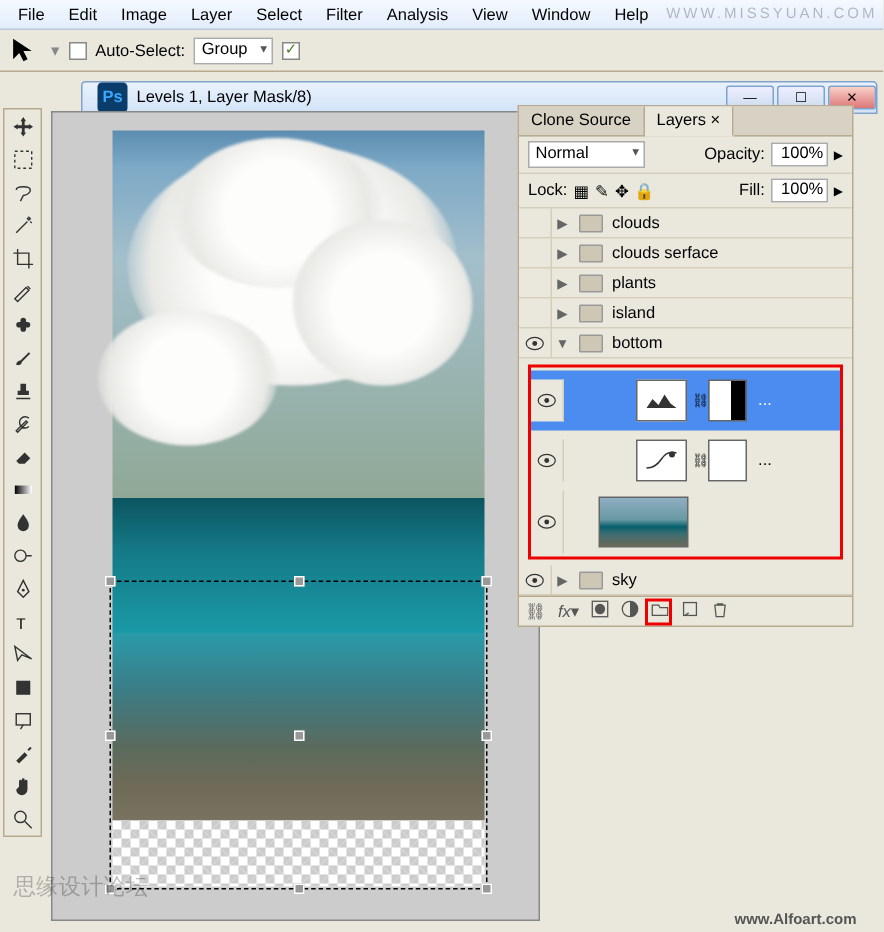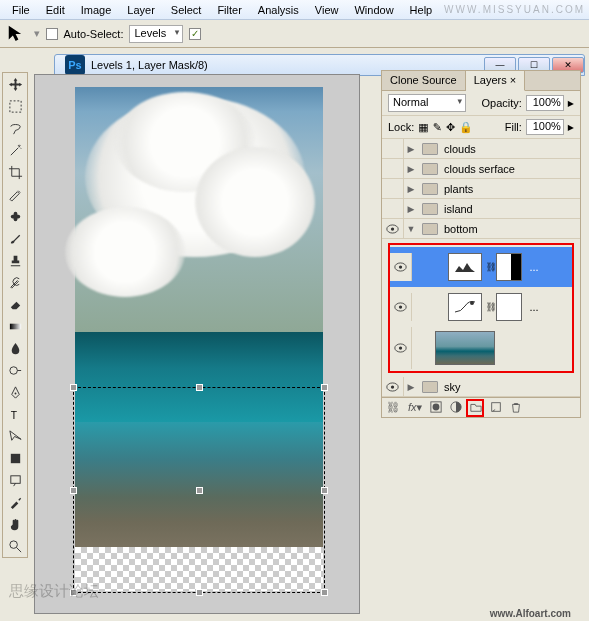--- a/index.html
+++ b/index.html
@@ -24,21 +24,21 @@
 .tool svg { width:15px; height:15px; }
 .canvas-area { position:absolute; left:34px; top:24px; width:326px; height:540px; background:#ccc; border:1px solid #888; overflow:hidden; }
 .canvas { position:absolute; left:40px; top:12px; width:248px; height:504px; }
 .sky { position:absolute; left:0; top:0; width:248px; height:245px; background:linear-gradient(#5b8cb0 0%,#7da9c6 10%,#a3bfcb 35%,#8fa896 100%); }
 .cloud { position:absolute; background:radial-gradient(circle,#fdfdfb 40%,#e8e8e5 70%,transparent 85%); border-radius:50%; filter:blur(1px); }
 .water { position:absolute; left:0; top:245px; width:248px; height:90px; background:linear-gradient(#0b5560,#157a88 40%,#1a99a6); }
 .under { position:absolute; left:0; top:335px; width:248px; height:125px; background:linear-gradient(#2a9baa,#3b7d87 30%,#5a6b5e 60%,#6e6a58 80%,#7a7260); }
 .checker { position:absolute; left:0; top:460px; width:248px; height:44px; background-image:linear-gradient(45deg,#ccc 25%,transparent 25%),linear-gradient(-45deg,#ccc 25%,transparent 25%),linear-gradient(45deg,transparent 75%,#ccc 75%),linear-gradient(-45deg,transparent 75%,#ccc 75%); background-size:12px 12px; background-position:0 0,0 6px,6px -6px,-6px 0; background-color:#fff; }
 .marquee { position:absolute; border:1px dashed #000; }
 .handle { position:absolute; width:7px; height:7px; background:#999; border:1px solid #fff; }
-.panels { position:absolute; right:8px; top:20px; width:200px; }
+.panels { position:absolute; right:20px; top:20px; width:224px; }
 .panel { background:#eae8dd; border:1px solid #b8aa8f; }
 .tabs { display:flex; height:20px; background:#d8d2c4; border-bottom:1px solid #b8aa8f; }
 .tab { padding:3px 8px; border-right:1px solid #b8aa8f; background:#d8d2c4; }
 .tab.active { background:#eae8dd; border-bottom:1px solid #eae8dd; margin-bottom:-1px; }
 .panel-row { display:flex; align-items:center; padding:3px 6px; gap:4px; border-bottom:1px solid #d5cdb9; }
 .pct-input { width:38px; height:16px; border:1px solid #aaa; background:#fff; text-align:right; padding-right:2px; }
 .layer-list { max-height:420px; }
 .layer-row { display:flex; align-items:center; border-bottom:1px solid #d5cdb9; min-height:20px; }
 .eye { width:22px; display:flex; align-items:center; justify-content:center; border-right:1px solid #d5cdb9; align-self:stretch; }
 .eye svg{width:13px;height:10px;}
@@ -78,21 +78,21 @@
 
 <div class="optbar">
   <div class="opt-icon">
       <svg viewBox="0 0 16 16">
         <path d="M2 2 L2 12 L5 9 L7 13 L9 12 L7 8 L11 8 Z" fill="#000"></path>
       </svg>
     </div>
   <span style="color:#888">▾</span>
   <span class="checkbox"></span>
   <span>Auto-Select:</span>
-  <div class="select"><span>Levels</span></div>
+  <div class="select"><span>Group</span></div>
   <span class="checkbox checked"></span>
   <div class="spacer"></div>
 </div>
 
 <div class="workspace">
   <div class="titlebar">
     <div class="title-logo">Ps</div>
     <span>Levels 1, Layer Mask/8)</span>
     <div class="spacer"></div>
     <div class="winbtns">

